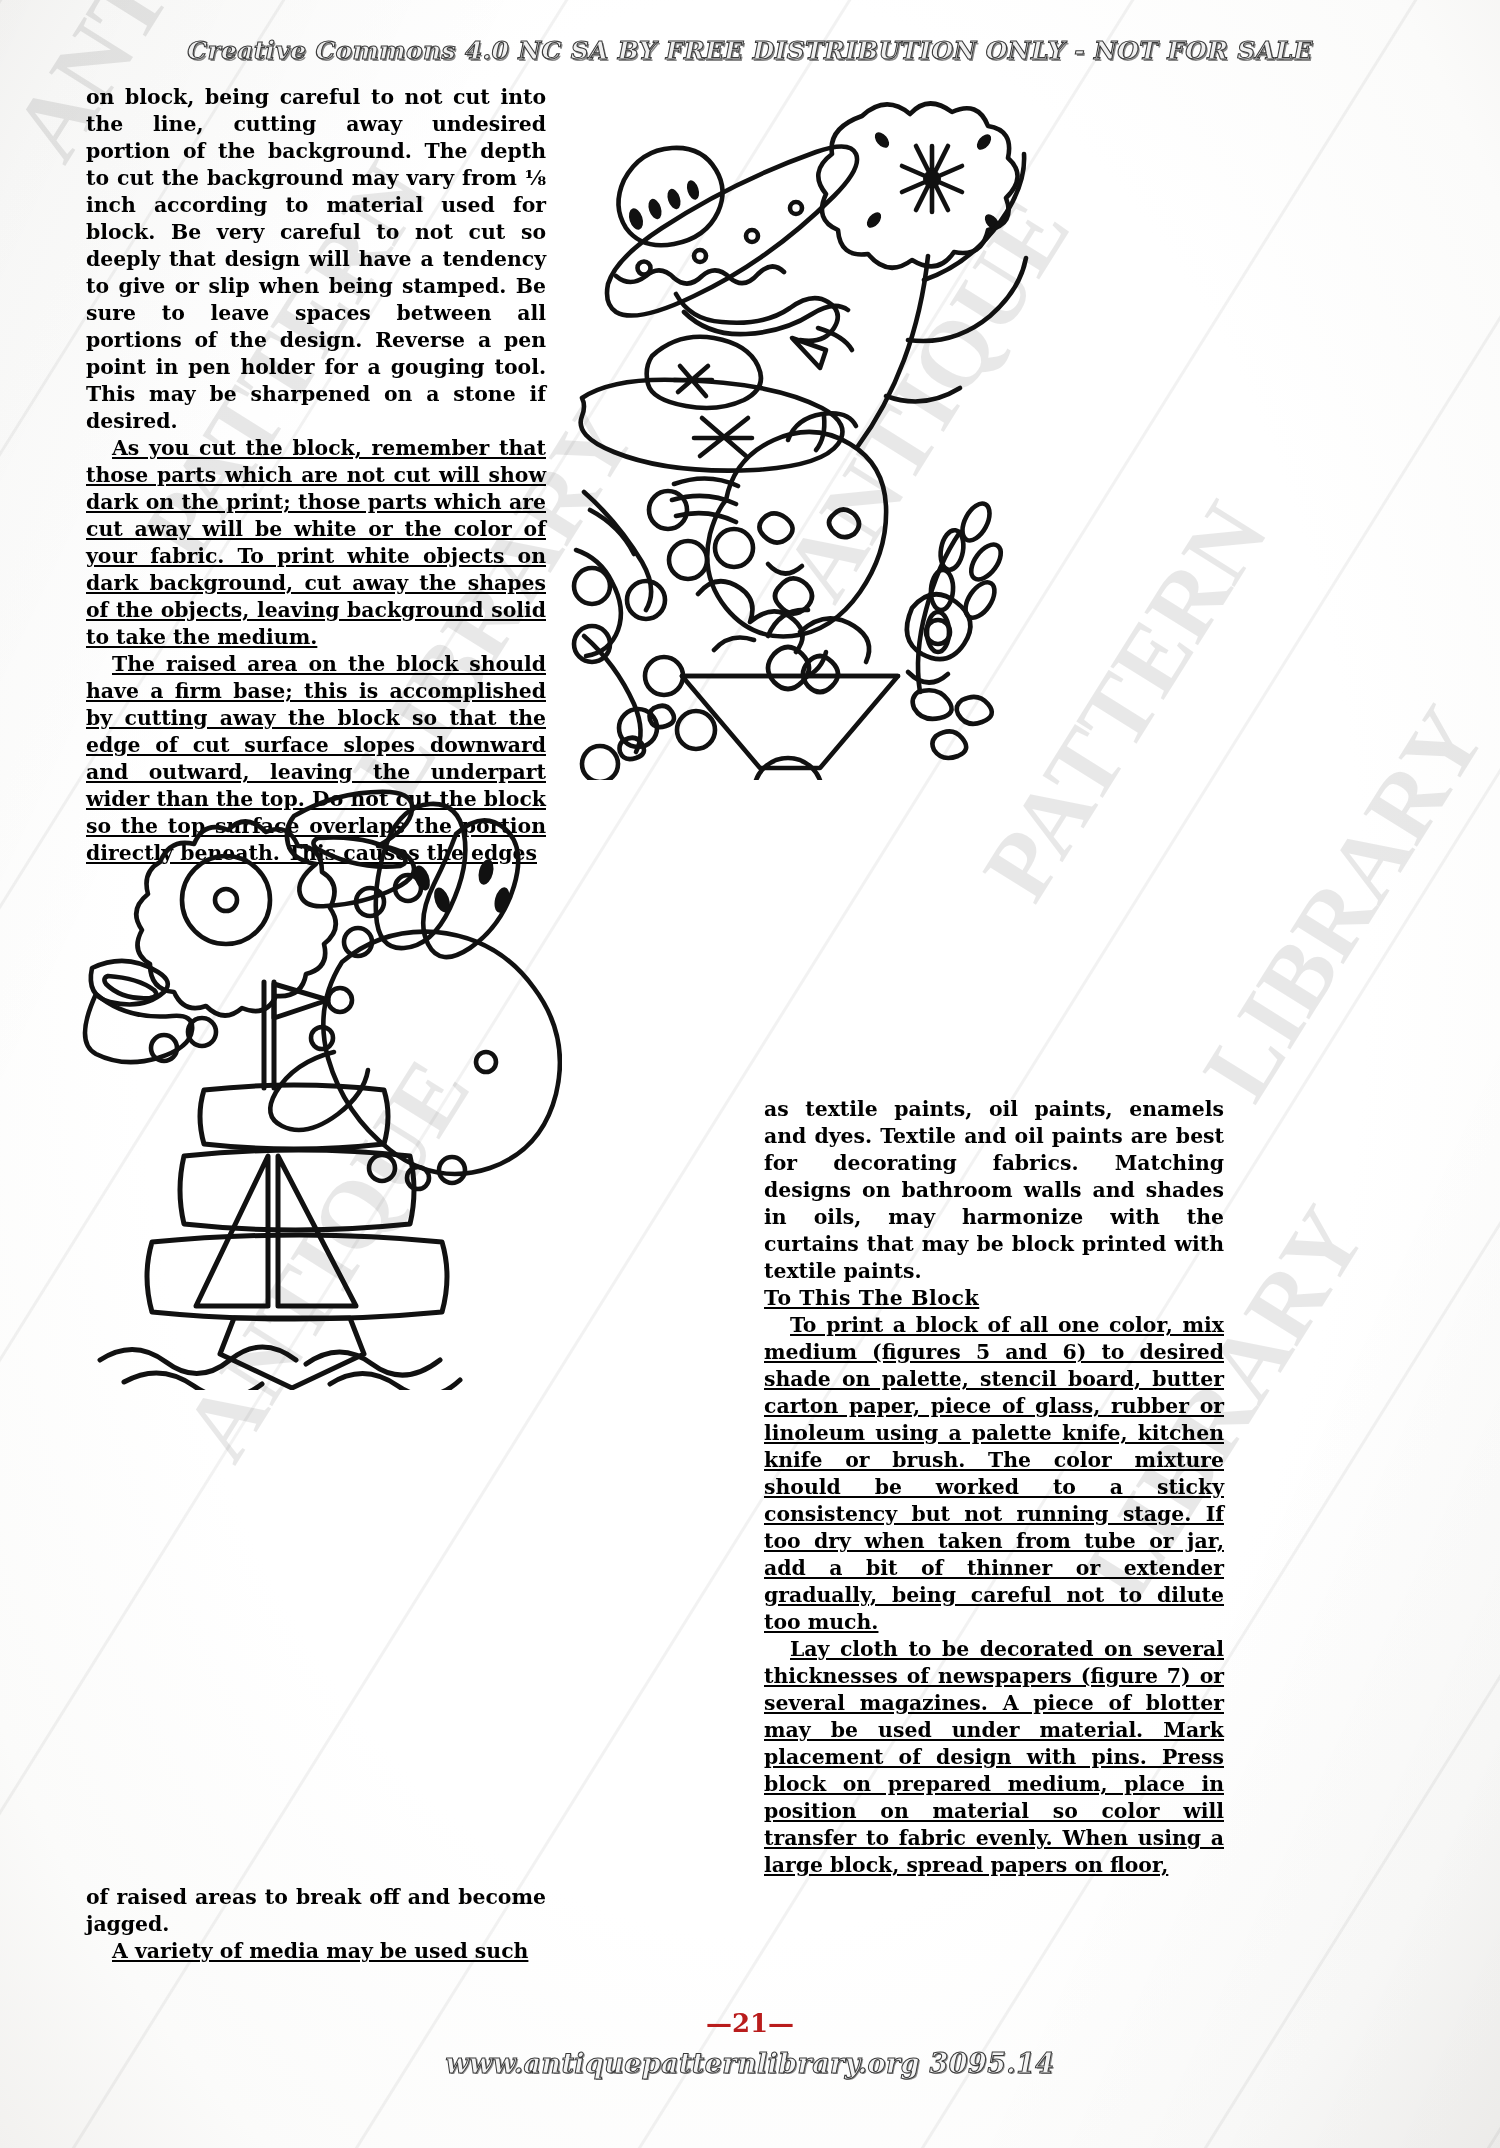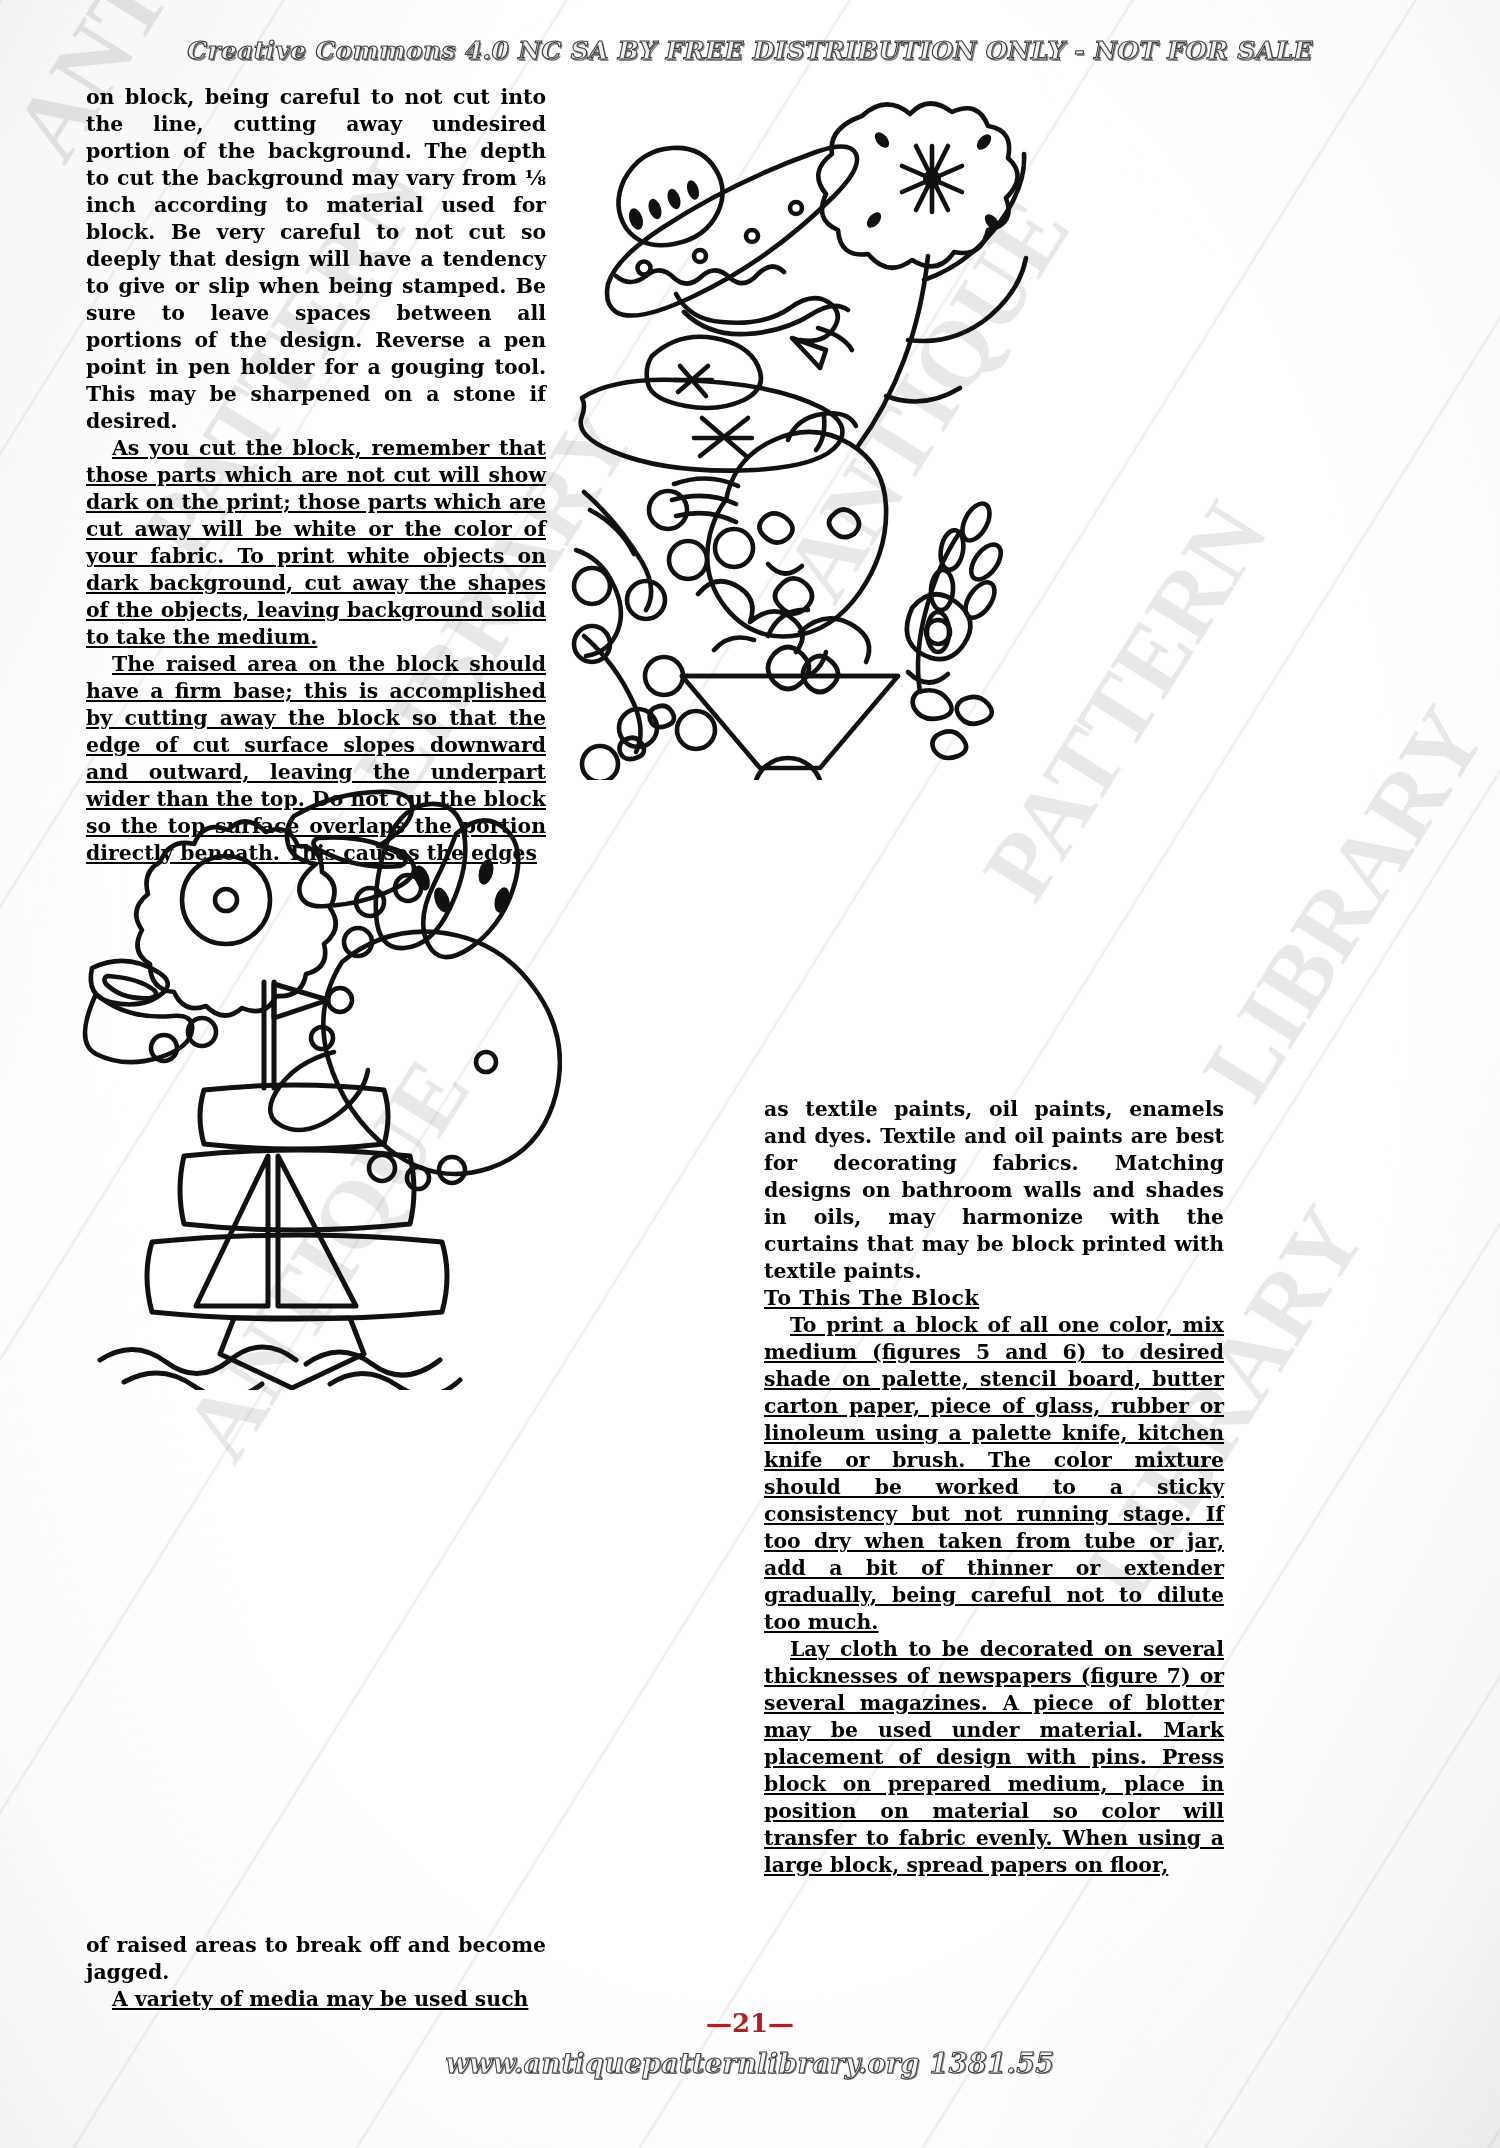--- a/index.html
+++ b/index.html
@@ -80,21 +80,21 @@
   .indent{text-indent:26px;}
   .heading{
     font-family:"DejaVu Serif",serif;
     font-weight:700;
     font-size:20.4px;
     letter-spacing:.6px;
     margin:9px 0 4px 0;
   }
 
   #col-left-top   {left:86px;  top:84px;  width:460px;}
-  #col-left-bottom{left:86px;  top:1884px;width:460px;margin-top:48px;}
+  #col-left-bottom{left:86px;  top:1884px;width:460px;}
   #col-right      {left:764px; top:1096px;width:460px;}
 
   
   .art{position:absolute;}
   #art-top-right{left:556px;top:80px;width:480px;height:700px;}
   #art-bottom-left{left:82px;top:780px;width:480px;height:600px;}
   #art-boat{left:82px;top:960px;width:480px;height:430px;}
   .art svg{display:block;width:100%;height:100%;}
   .art svg *{vector-effect:non-scaling-stroke;}
 
@@ -317,15 +317,15 @@
 
       <path d="M18 400 q34-22 66 2 q32 24 64 -2 q32-26 66 0"></path>
       <path d="M224 404 q34-24 66 0 q32 24 68 -4"></path>
       <path d="M42 422 q36-20 70 4 q34 24 68 -2"></path>
       <path d="M248 424 q34-22 68 2 q32 22 62 -6"></path>
     </svg>
   </div>
 
   <div class="page-number">—21—</div>
 
-  <div class="site-line">www.antiquepatternlibrary.org 1381.55</div>
+  <div class="site-line">www.antiquepatternlibrary.org 3095.14</div>
 
 </div>
 
 </body></html>

